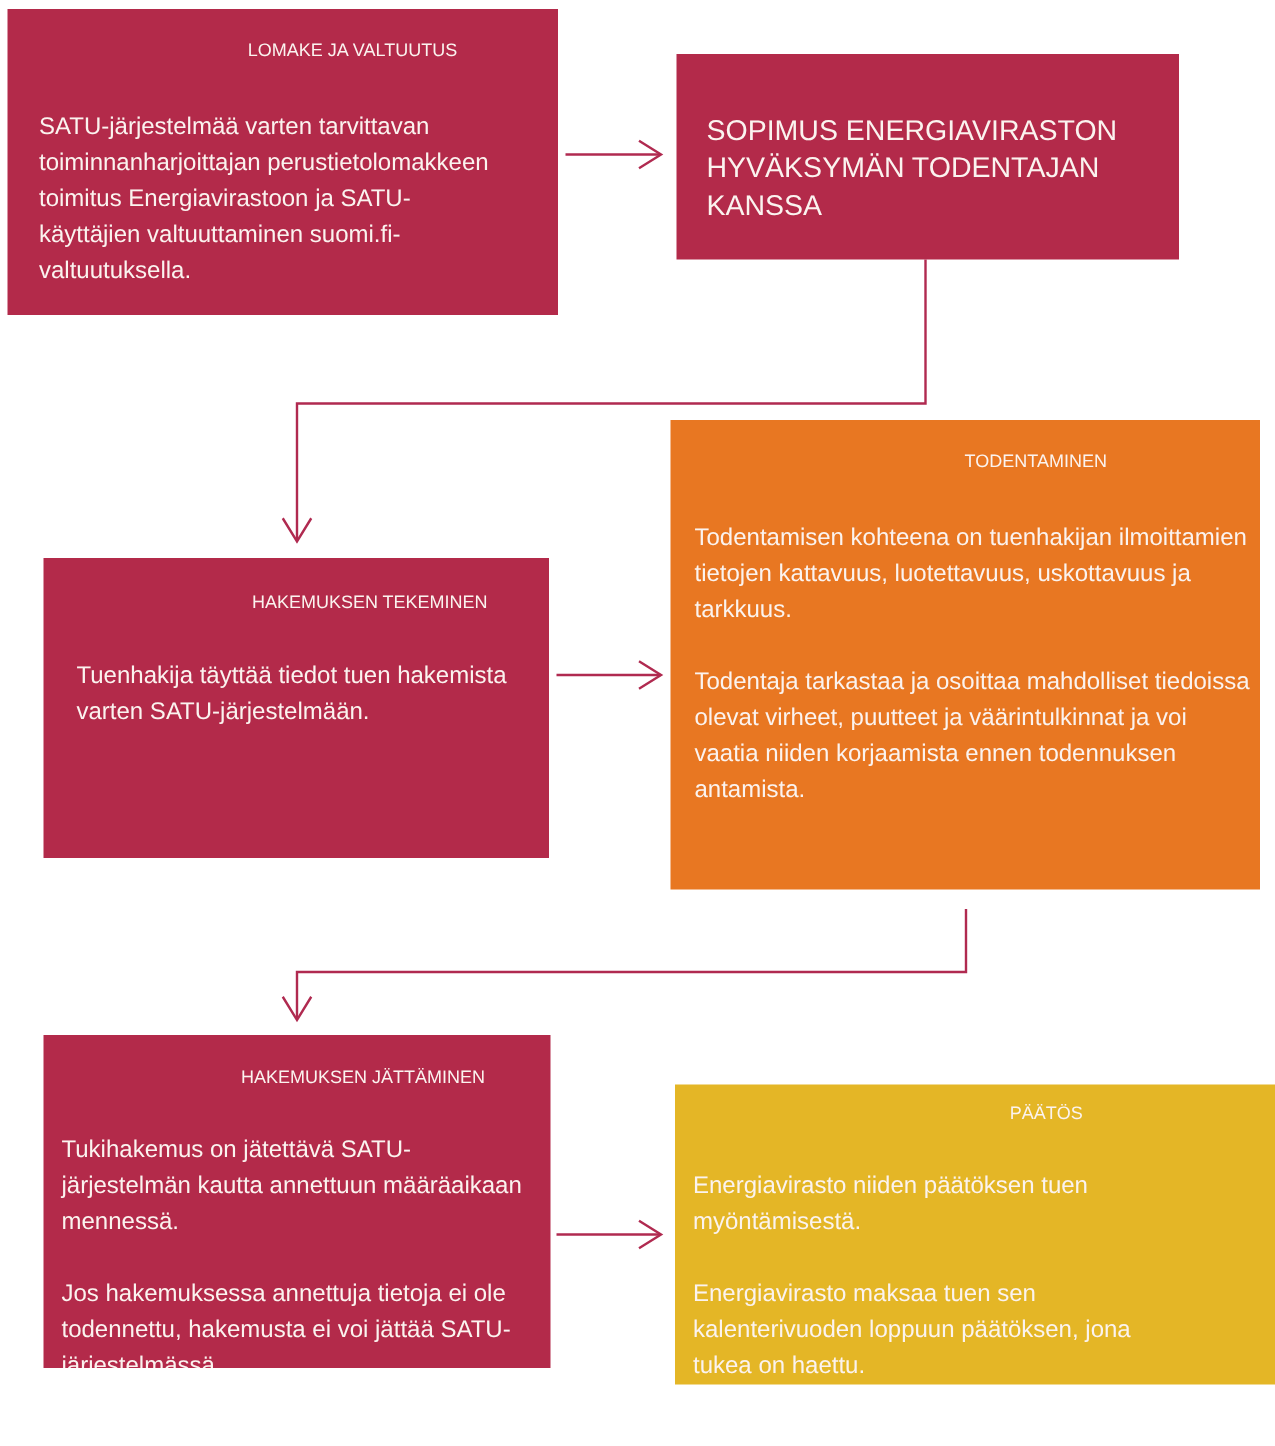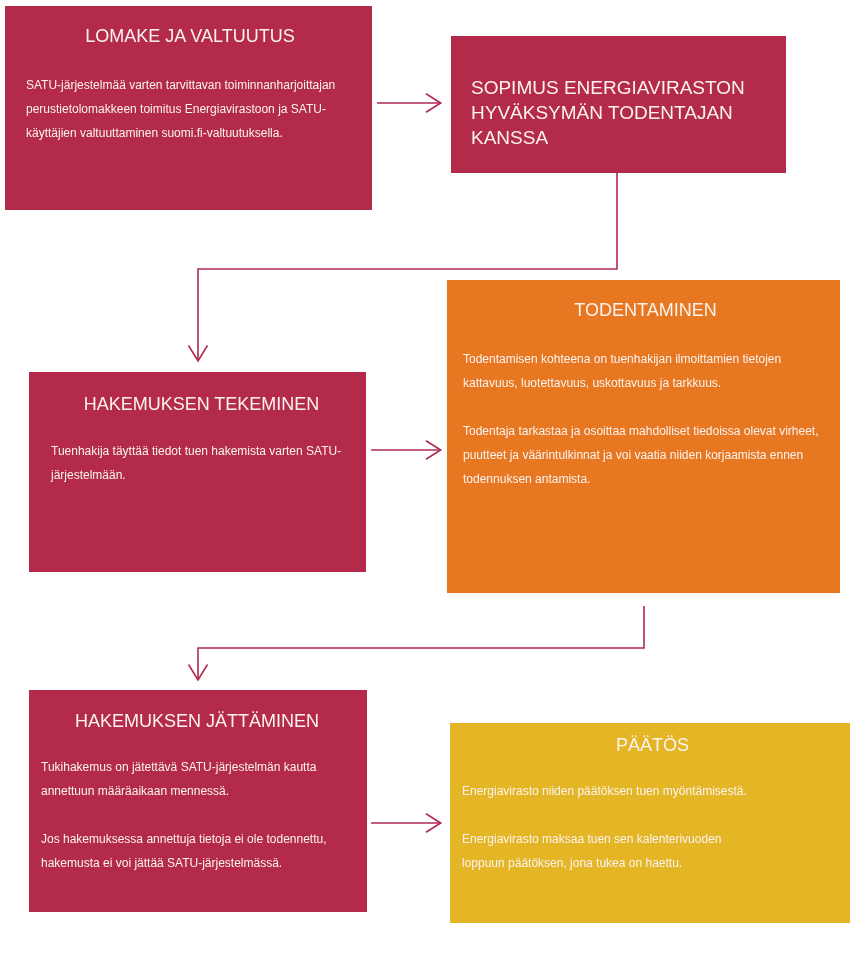--- a/index.html
+++ b/index.html
@@ -7,23 +7,23 @@
   body{width:850px;height:964px;background:#ffffff;
        font-family:"Liberation Sans", sans-serif;}
   .stage{position:relative;width:850px;height:964px;overflow:hidden;background:#ffffff;}
 
   .node{position:absolute;box-sizing:border-box;overflow:hidden;}
   .node.red{background:#b32a4a;}
   .node.orange{background:#e87722;}
   .node.yellow{background:#e4b626;}
 
   .hd{position:absolute;left:0;width:100%;text-align:center;
-      color:#fbf3ef;font-weight:400;white-space:nowrap;font-size:18px;}
+      color:#fbf3ef;font-weight:400;white-space:nowrap;font-size:12px;padding-left:45px;}
 
-  .bd{position:absolute;color:#fbf3ef;font-size:12px;line-height:24px;}
+  .bd{position:absolute;color:#fbf3ef;font-size:16px;line-height:24px;}
   .bd p{margin:0;}
   .bd p + p{margin-top:24px;}
 
   svg.conn{position:absolute;left:0;top:0;width:850px;height:964px;overflow:visible;}
 </style>
 </head>
 <body>
 
 <div class="stage">
 

